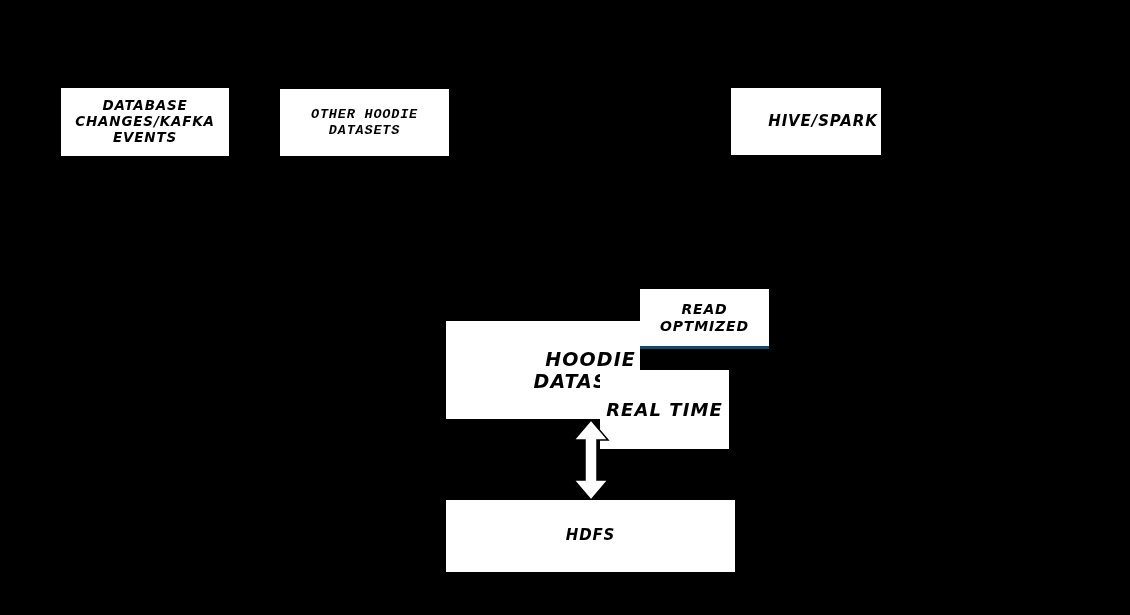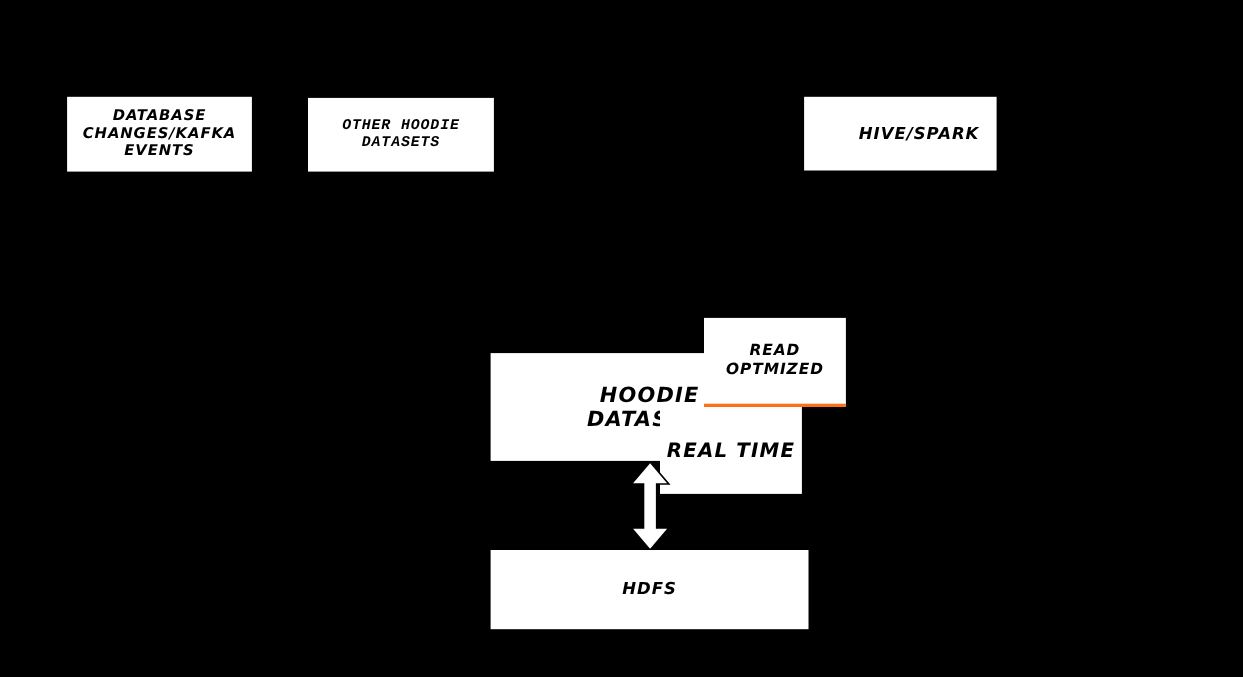--- a/index.html
+++ b/index.html
@@ -48,42 +48,42 @@
     font-size: 13.5px;
   }
   #box-other-hoodie {
     left: 280px; top: 89px;  width: 169px; height: 67px;
     font-size: 13.5px;
     font-family: Liberation Mono, monospace;
   }
 
   
   #box-hive-spark {
-    left: 731px; top: 88px;  width: 175px; height: 67px;
+    left: 731px; top: 88px;  width: 150px; height: 67px;
     font-size: 15px;
     padding-left: 40px;
   }
   #box-presto-spark {
     left: 920px; top: 88px;  width: 168px; height: 67px;
     font-size: 15px;
   }
 
   
   #box-hoodie-dataset {
     left: 446px; top: 321px; width: 194px; height: 98px;
     justify-content: flex-end;
     text-align: right;
     padding-right: 4px;
     font-size: 19px;
   }
 
   
   #box-read-optimized {
-    left: 640px; top: 289px; width: 129px; height: 81px;
-    border-bottom: 3px solid #f97316;
+    left: 640px; top: 289px; width: 129px; height: 60px;
+    border-bottom: 3px solid #0c4a6e;
     font-size: 14px;
   }
   #box-real-time {
     left: 600px; top: 370px; width: 129px; height: 79px;
     font-size: 18px;
     justify-content: center;
   }
 
   
   #box-hdfs {

